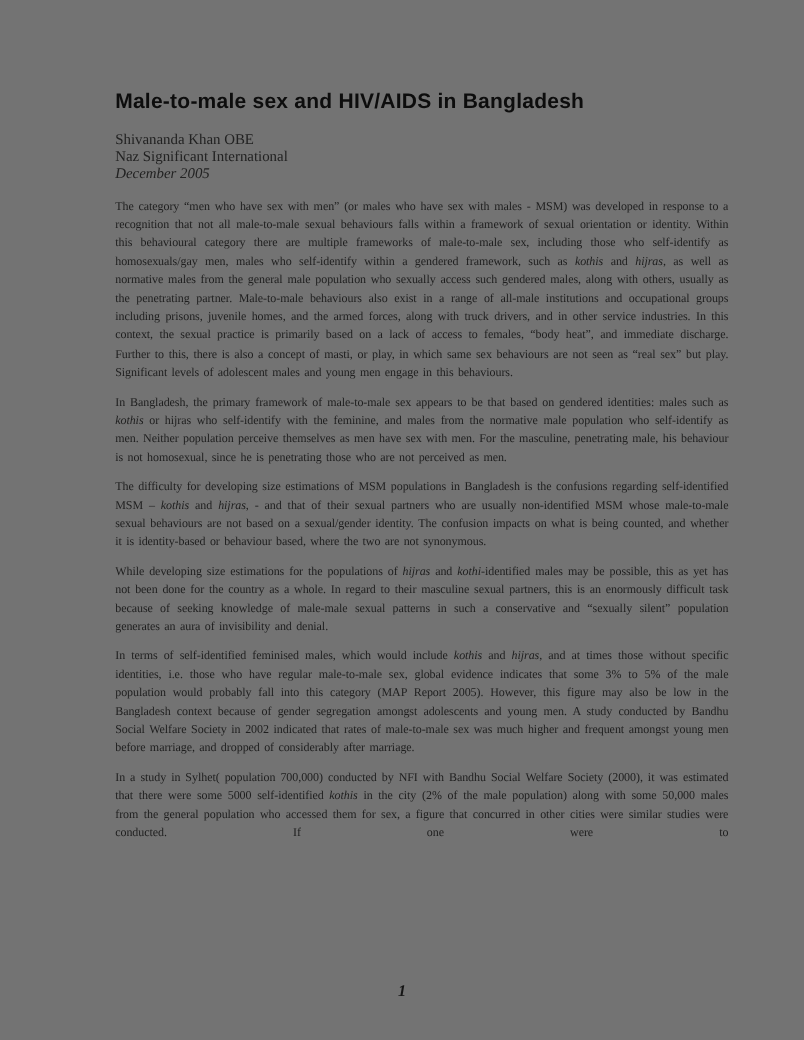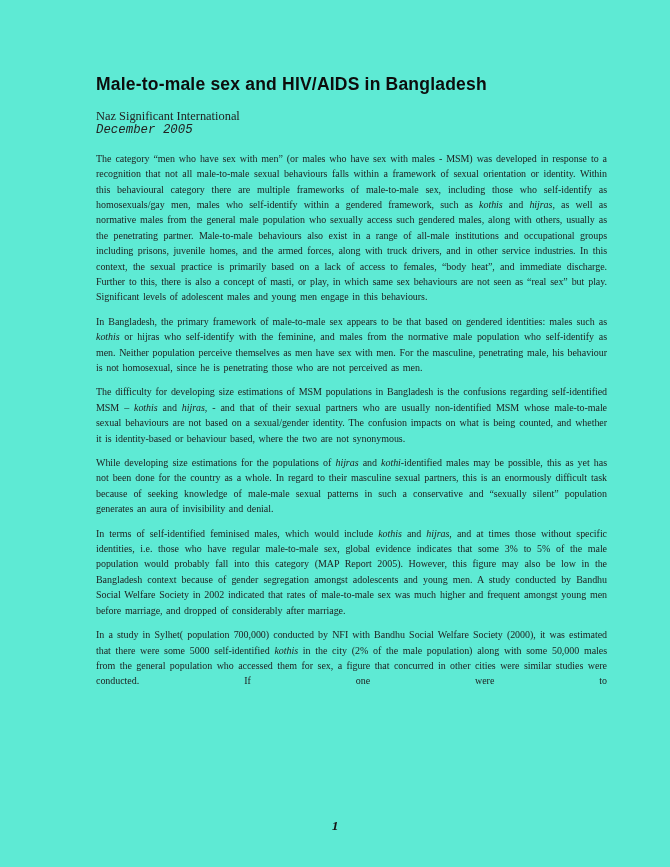--- a/index.html
+++ b/index.html
@@ -14,21 +14,21 @@
     position: relative;
     font-family: "Liberation Serif", serif;
     color: #1e1e1e;
   }
   .page {
     box-sizing: border-box;
     width: 670px;
     height: 867px;
     padding: 74px 63px 0 96px;
     position: relative;
-    background: #5eead4;
+    background: #737373;
   }
   .doc-title {
     font-family: "Liberation Sans", sans-serif;
     font-weight: bold;
     font-size: 17.5px;
     line-height: 1.15;
     color: #0d0d0d;
     letter-spacing: 0.2px;
     margin: 0 0 16px 0;
   }
@@ -36,21 +36,20 @@
     margin: 0 0 13px 0;
   }
   .author-block p {
     margin: 0;
     font-size: 12.4px;
     line-height: 13.8px;
     color: #222222;
   }
   .author-block p.italic {
     font-style: italic;
-    font-family: Liberation Mono, monospace;
   }
   .section-heading {
     font-family: "Liberation Sans", sans-serif;
     font-weight: bold;
     font-size: 13.5px;
     line-height: 1.2;
     color: #0d0d0d;
     letter-spacing: 0.1px;
     margin: 14px 0 10px 0;
   }
@@ -80,20 +79,21 @@
   }
 </style>
 </head>
 <body>
 
 <div class="page">
 
   <h1 class="doc-title">Male-to-male sex and HIV/AIDS in Bangladesh</h1>
 
   <div class="author-block">
+    <p>Shivananda Khan OBE</p>
     <p>Naz Significant International</p>
     <p class="italic">December 2005</p>
   </div>
 
 
   <p class="body-para"><span>The category “men who have sex with men” (or males who have sex with males - MSM) was developed in response to a recognition that not all male-to-male sexual behaviours falls within a framework of sexual orientation or identity.  Within this behavioural category there are multiple frameworks of male-to-male sex, including those who self-identify as homosexuals/gay men, males who self-identify within a gendered framework, such as </span><i>kothis</i><span> and </span><i>hijras</i><span>, as well as normative males from the general male population who sexually access such gendered males, along with others, usually as the penetrating partner. Male-to-male behaviours also exist in a range of all-male institutions and occupational groups including prisons, juvenile homes, and the armed forces, along with truck drivers, and in other service industries. In this context, the sexual practice is primarily based on a lack of access to females, “body heat”, and immediate discharge. Further to this, there is also a concept of masti, or play, in which same sex behaviours are not seen as “real sex” but play. Significant levels of adolescent males and young men engage in this behaviours.</span></p>
 
   <p class="body-para"><span>In Bangladesh, the primary framework of male-to-male sex appears to be that based on gendered identities: males such as </span><i>kothis</i><span> or hijras who self-identify with the feminine, and males from the normative male population who self-identify as men. Neither population perceive themselves as men have sex with men. For the masculine, penetrating male, his behaviour is not homosexual, since he is penetrating those who are not perceived as men.</span></p>
 
 

